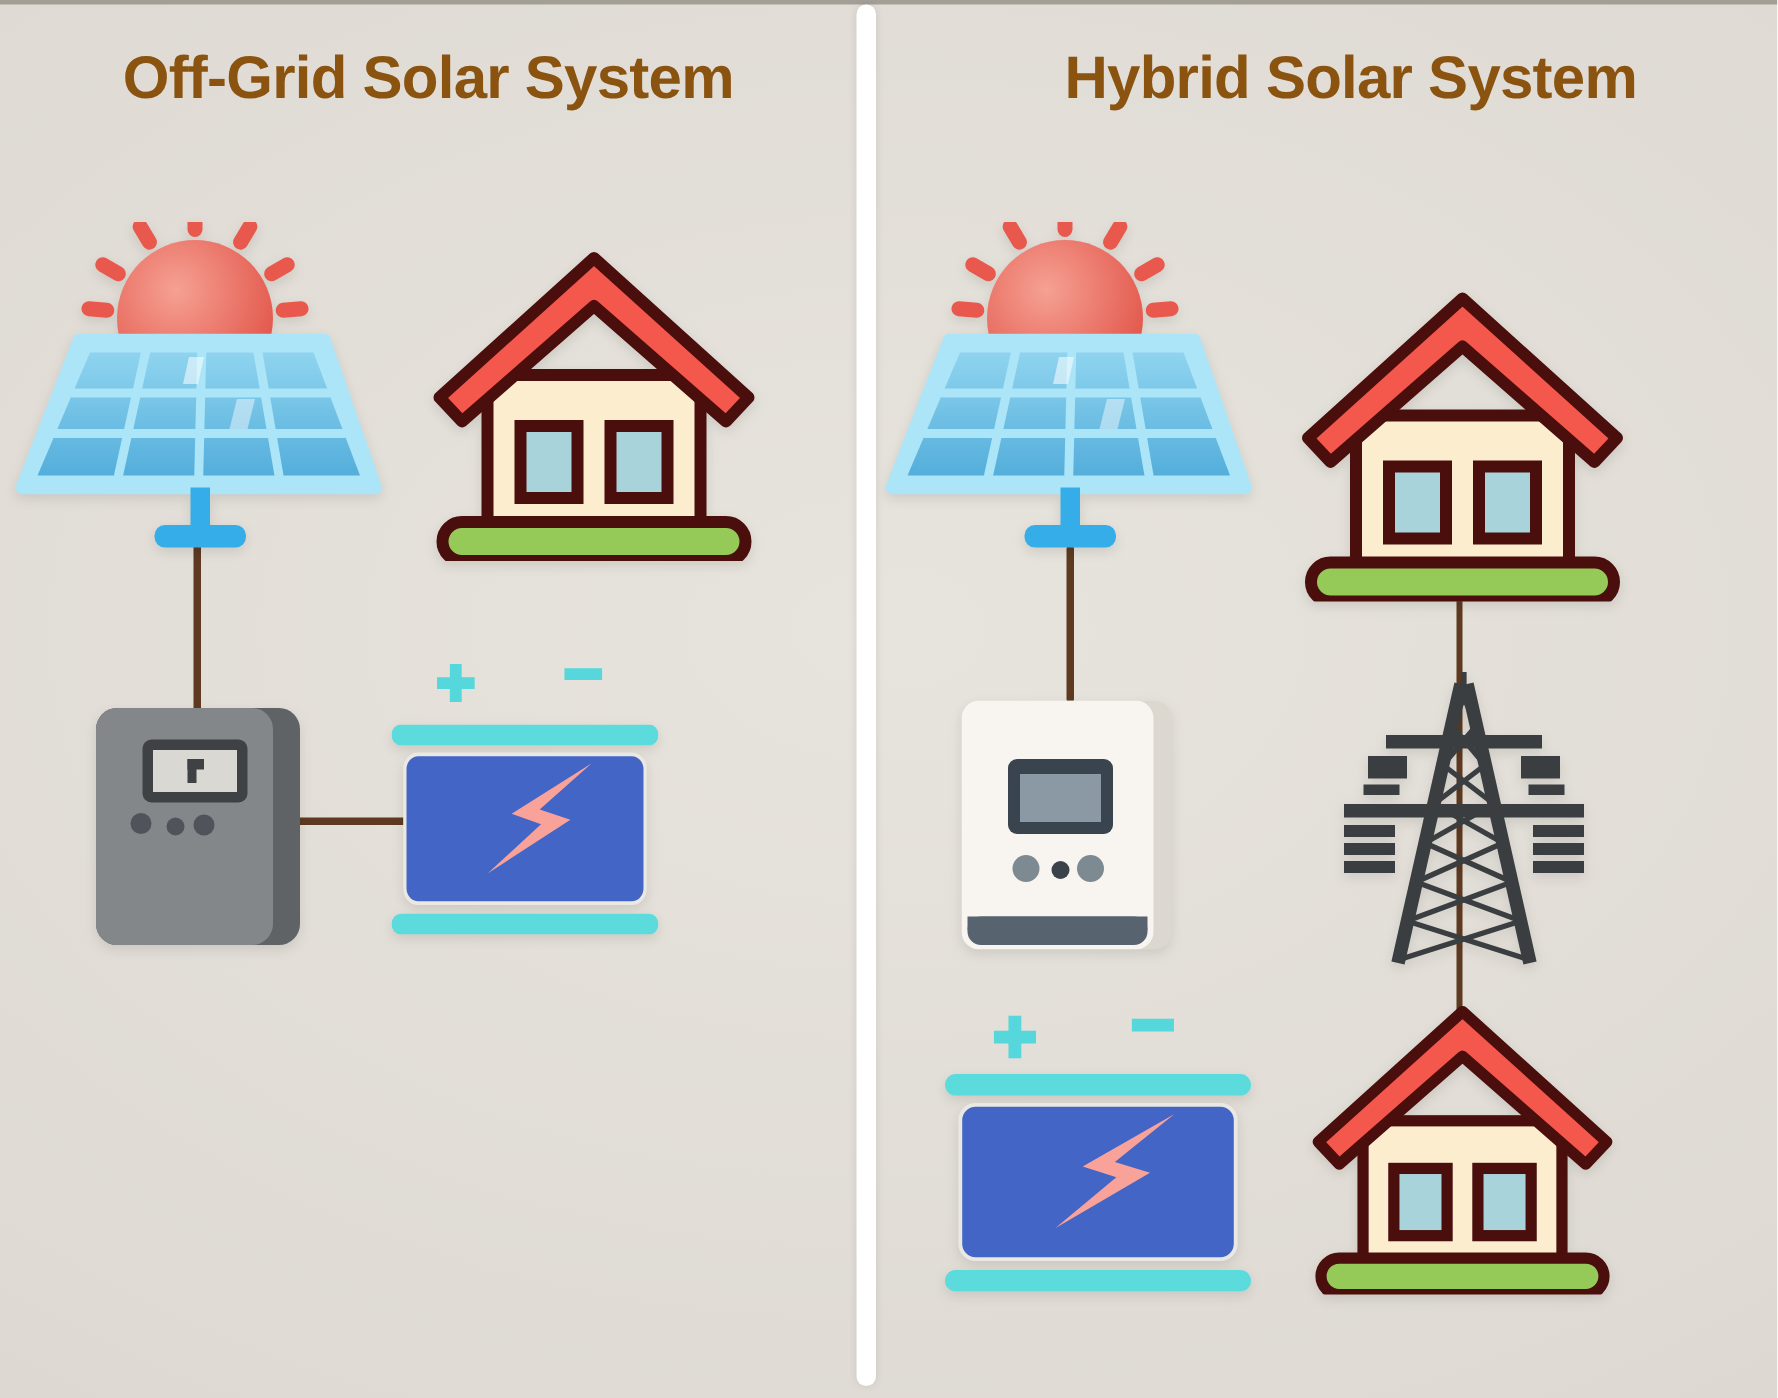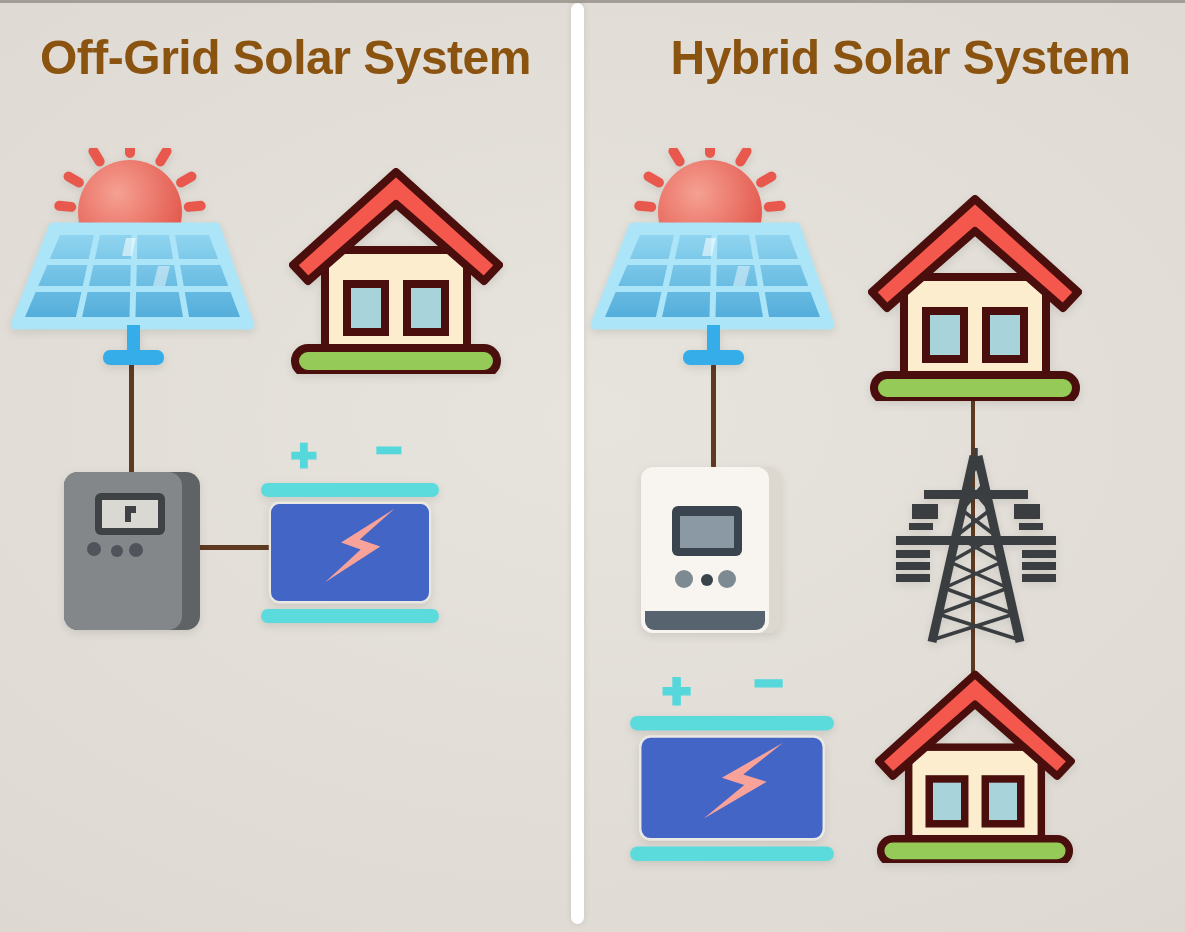--- a/index.html
+++ b/index.html
@@ -8,21 +8,21 @@
     position:relative;width:1185px;height:932px;overflow:hidden;
     background:radial-gradient(120% 100% at 50% 45%, #E7E4DD 0%, #DFDBD4 60%, #D6D2CA 100%);
   }
   .top-edge{position:absolute;left:0;top:0;width:100%;height:3px;background:rgba(90,84,74,.45);}
   .divider{
     position:absolute;left:571px;top:3px;width:13px;height:921px;border-radius:8px;
     background:#FFFFFF;box-shadow:0 0 6px rgba(0,0,0,.10);
   }
   .title{
     position:absolute;top:30px;text-align:center;
-    font-size:48px;font-weight:bold;letter-spacing:-0.5px;color:#8B5310;
+    font-size:40px;font-weight:bold;letter-spacing:-0.5px;color:#8B5310;
   }
   .title.left{left:0;width:571px;}
   .title.right{left:613px;width:575px;}
   .wire{position:absolute;background:#5E3A21;border-radius:2px;}
   .icon{position:absolute;filter:drop-shadow(0 3px 4px rgba(0,0,0,.10));}
   .term{
     position:absolute;color:#55D7DB;font-weight:bold;font-size:44px;line-height:1;
     -webkit-text-stroke:3px #55D7DB;
   }
   .term.big{font-size:50px;}

